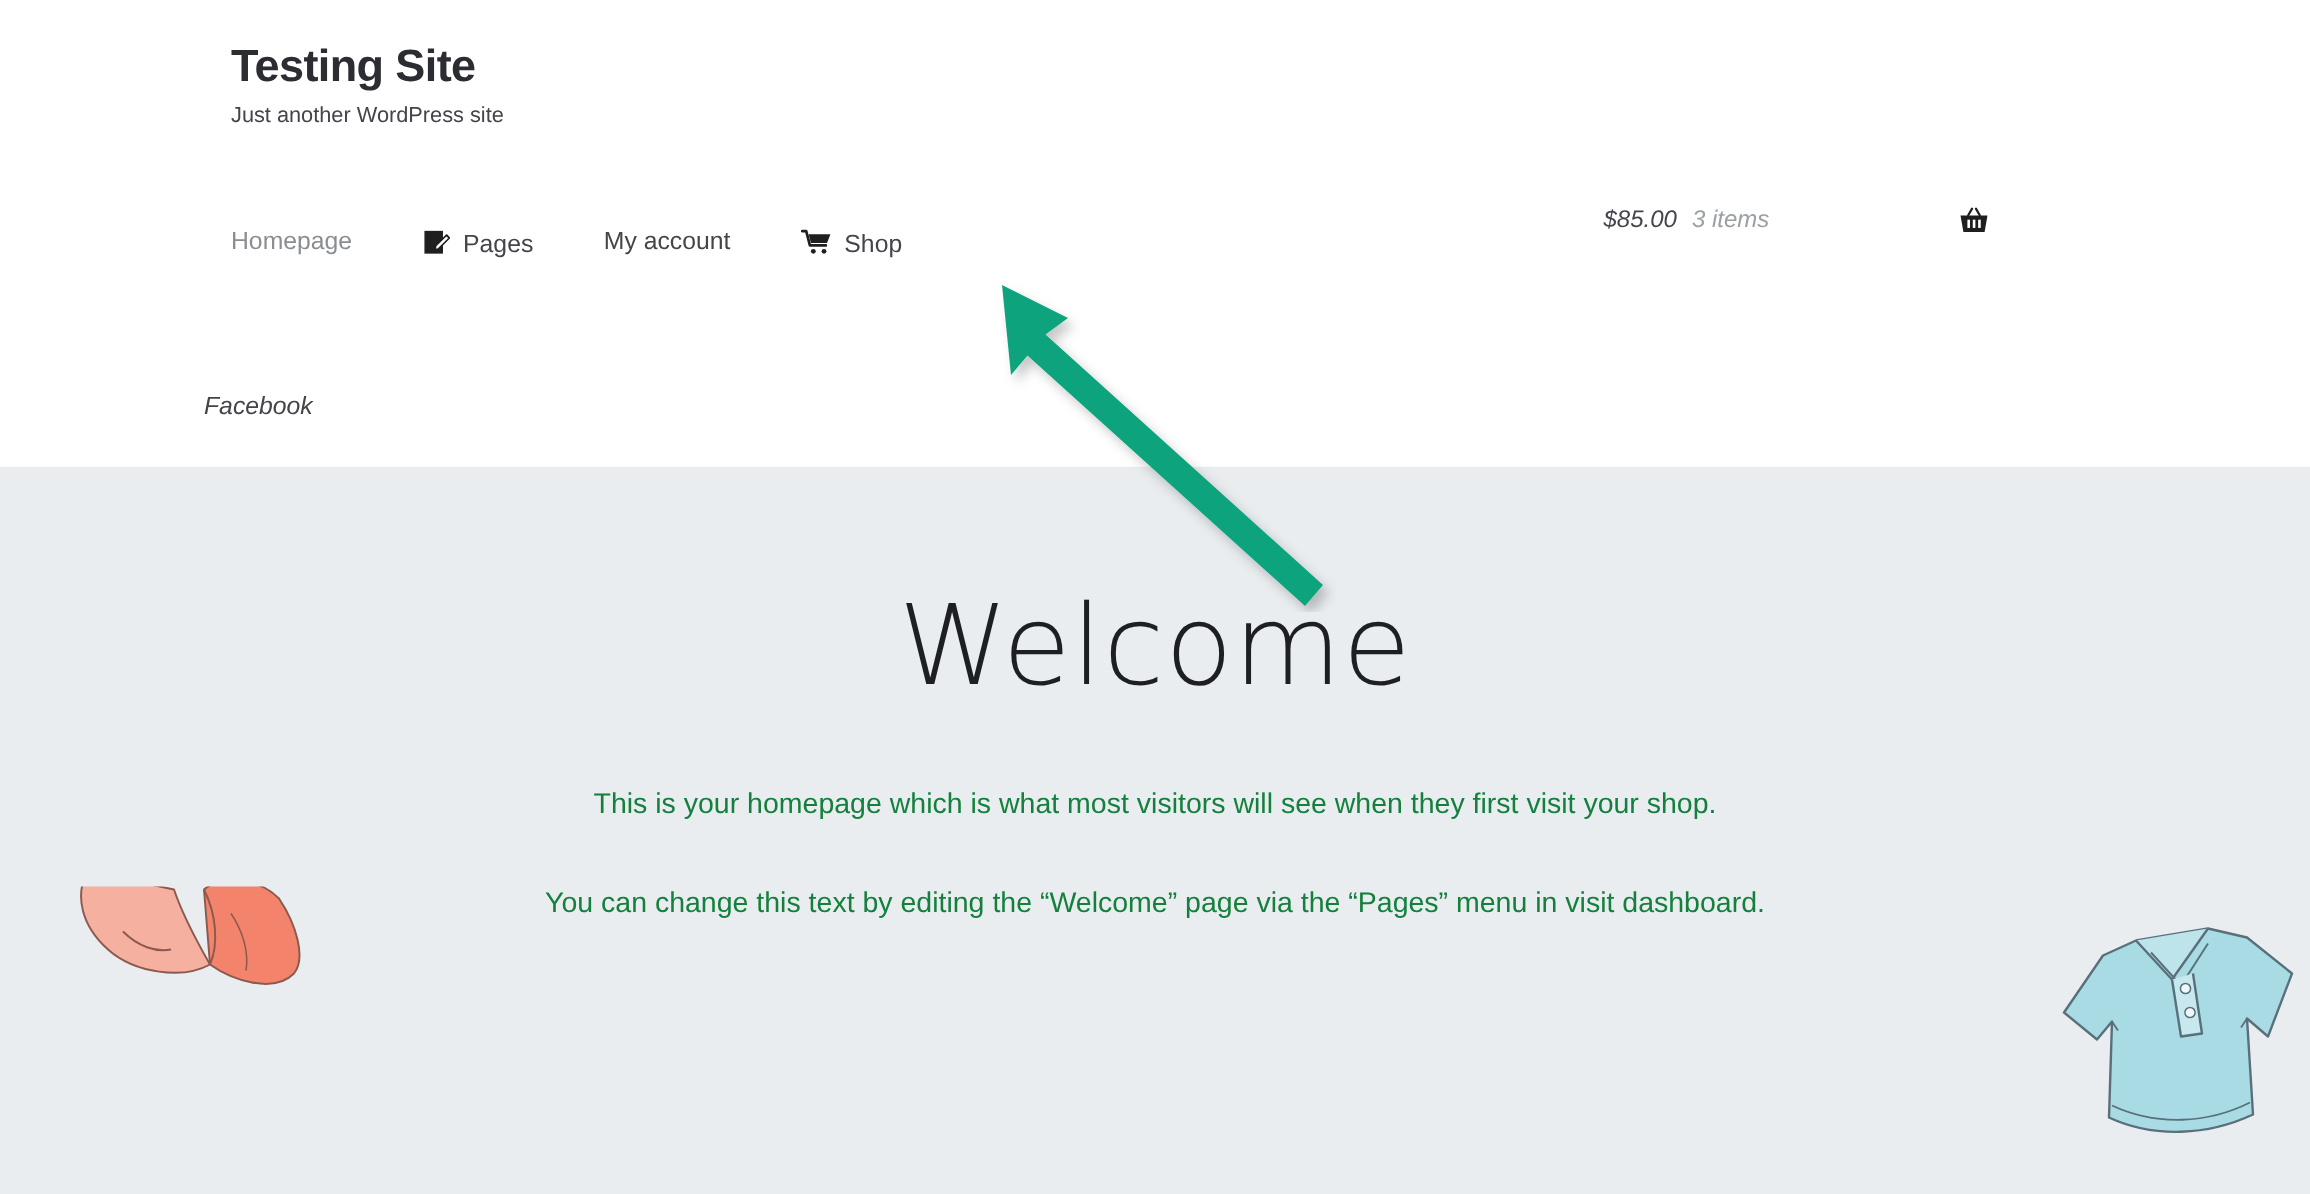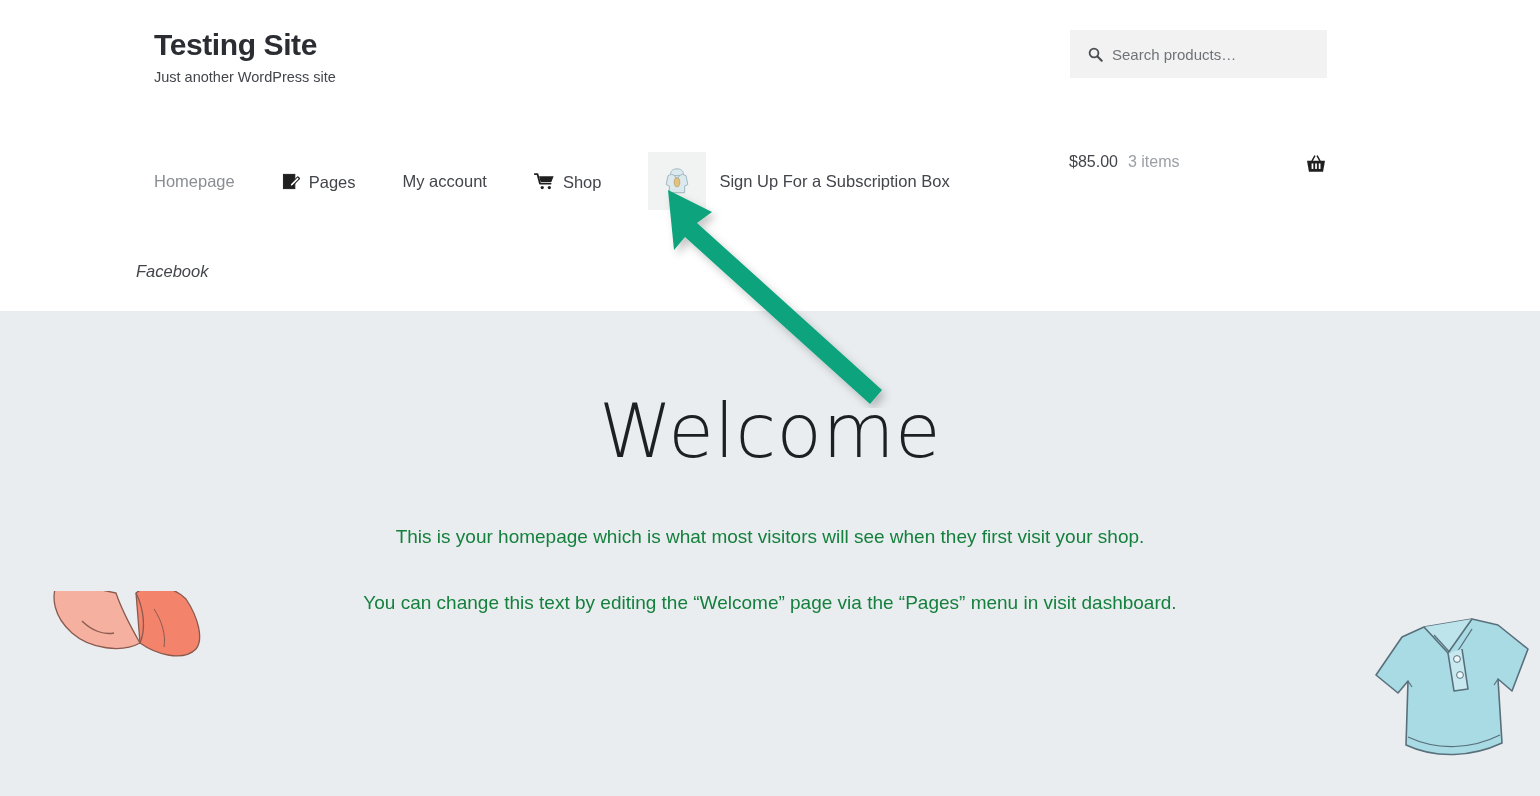--- a/index.html
+++ b/index.html
@@ -125,23 +125,25 @@
   #subscription-label {
     font-size: 16.5px;
     color: #43454b;
     white-space: nowrap;
   }
 
   
   #cart-block {
     position: absolute;
     left: 1069px;
-    top: 153px;
+    top: 136px;
     width: 258px;
     display: flex;
+    align-items: center;
+    font-style: italic;
   }
   #cart-total {
     font-size: 16px;
     color: #43454b;
     margin-right: 10px;
   }
   #cart-count {
     font-size: 16px;
     color: #9ba0a5;
   }
@@ -216,29 +218,20 @@
 </head>
 <body>
 
 <header id="site-header">
 
   <div id="branding">
     <h1 id="site-title">Testing Site</h1>
     <p id="site-tagline">Just another WordPress site</p>
   </div>
 
-  <form id="search-form">
-    <span id="search-icon">
-      <svg width="15" height="15" viewBox="0 0 16 16">
-        <circle cx="6.4" cy="6.4" r="4.7" fill="none" stroke="#4b4f54" stroke-width="1.9"></circle>
-        <line x1="9.9" y1="9.9" x2="14.6" y2="14.6" stroke="#4b4f54" stroke-width="2.3" stroke-linecap="round"></line>
-      </svg>
-    </span>
-    <input id="search-input" type="text" placeholder="Search products…" style="">
-  </form>
 
   <nav id="primary-nav">
 
     <a class="nav-item current">
       <span>Homepage</span>
     </a>
 
     <a class="nav-item">
       <span class="nav-emoji">
         <svg width="19" height="19" viewBox="0 0 20 20">
@@ -260,33 +253,20 @@
         <svg width="21" height="19" viewBox="0 0 22 20">
           <path d="M0.8 2.2 H3.6 L6.2 12.2 H17.4" fill="none" stroke="#1f1f1f" stroke-width="1.9" stroke-linecap="round" stroke-linejoin="round"></path>
           <path d="M5.3 4.4 H20.6 L18.2 10.6 H6.9 Z" fill="#1f1f1f"></path>
           <circle cx="8.6" cy="16.4" r="1.7" fill="#1f1f1f"></circle>
           <circle cx="16.1" cy="16.4" r="1.7" fill="#1f1f1f"></circle>
         </svg>
       </span>
       <span>Shop</span>
     </a>
 
-    <a id="nav-subscription" class="nav-item">
-      <span id="subscription-thumb">
-        <svg width="36" height="36" viewBox="0 0 40 40">
-          <g stroke="#9fb8c0" stroke-width="1.1" fill="#dceaf0" stroke-linejoin="round">
-            <path d="M13 12 C13 8.5 16 6.5 20 6.5 C24 6.5 27 8.5 27 12 L27 14 L13 14 Z"></path>
-            <path d="M10 14 L14 12.5 L20 15 L26 12.5 L30 14 L32 24 L28.5 25.5 L28.5 33 L11.5 33 L11.5 25.5 L8 24 Z"></path>
-            <path d="M17.5 14.5 L20 19 L22.5 14.5" fill="#cfe0e8"></path>
-          </g>
-          <ellipse cx="20" cy="21.5" rx="3.1" ry="5" fill="#e2c27e" stroke="#b79a5c" stroke-width="0.8"></ellipse>
-        </svg>
-      </span>
-      <span id="subscription-label">Sign Up For a Subscription Box</span>
-    </a>
   </nav>
 
   <div id="cart-block">
     <span id="cart-total">$85.00</span>
     <span id="cart-count">3 items</span>
     <span id="cart-icon">
       <svg width="22" height="22" viewBox="0 0 24 24">
         <path d="M7.8 8.2 L10.6 3.4 M16.2 8.2 L13.4 3.4" stroke="#1f1f1f" stroke-width="1.6" fill="none" stroke-linecap="round"></path>
         <path d="M2.2 8.4 H21.8 L19.7 20.4 H4.3 Z" fill="#1f1f1f"></path>
         <rect x="7.2" y="11.4" width="1.9" height="6" fill="#ffffff"></rect>

